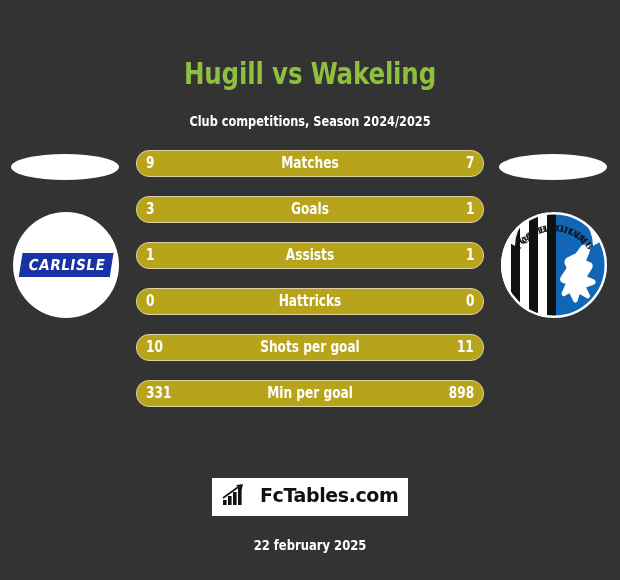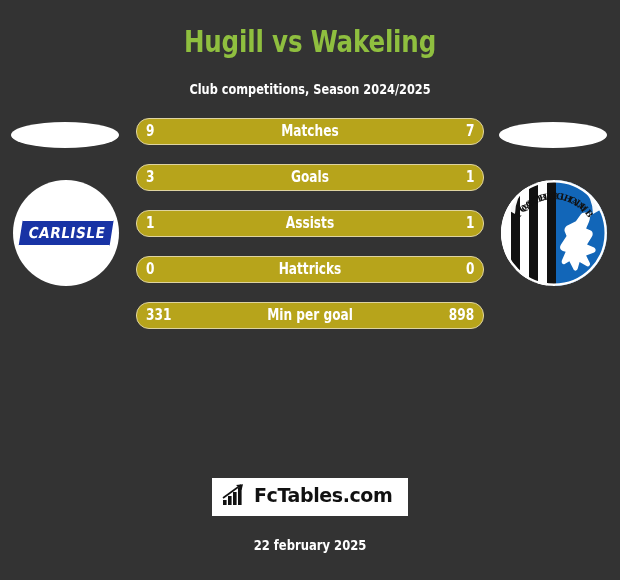--- a/index.html
+++ b/index.html
@@ -15,20 +15,21 @@
     overflow: hidden;
     position: relative;
   }
 
   
   .title-wrap {
     width: 100%;
     text-align: center;
     padding-top: 22px;
     box-sizing: border-box;
+    margin-top: 32px;
   }
   .main-title {
     color: #8fbf3f;
     font-family: "DejaVu Sans Condensed", "Liberation Sans Narrow", "Liberation Sans", sans-serif;
     font-size: 31px;
     font-weight: bold;
     letter-spacing: -0.2px;
     line-height: 38px;
     transform: scaleX(0.88);
     margin: 0;
@@ -156,21 +157,21 @@
     background: #ffffff;
     padding: 6px 14px 6px 10px;
     width: 196px;
     box-sizing: border-box;
     text-align: left;
     white-space: nowrap;
   }
   .brand-inner {
     display: inline-flex;
     align-items: center;
-    gap: 6px;
+    gap: 12px;
   }
   .brand-text {
     color: #111111;
     font-family: "DejaVu Sans", sans-serif;
     font-size: 19px;
     font-weight: bold;
     letter-spacing: -0.4px;
     line-height: 22px;
   }
   .date-line {
@@ -259,20 +260,25 @@
       <span class="val away">1</span>
     </div>
 
     <div class="stat-row">
       <span class="val home">0</span>
       <span class="lbl">Hattricks</span>
       <span class="val away">0</span>
     </div>
 
 
+    <div class="stat-row">
+      <span class="val home">10</span>
+      <span class="lbl">Shots per goal</span>
+      <span class="val away">11</span>
+    </div>
 
     <div class="stat-row">
       <span class="val home">331</span>
       <span class="lbl">Min per goal</span>
       <span class="val away">898</span>
     </div>
 
   </div>
 </div>
 

